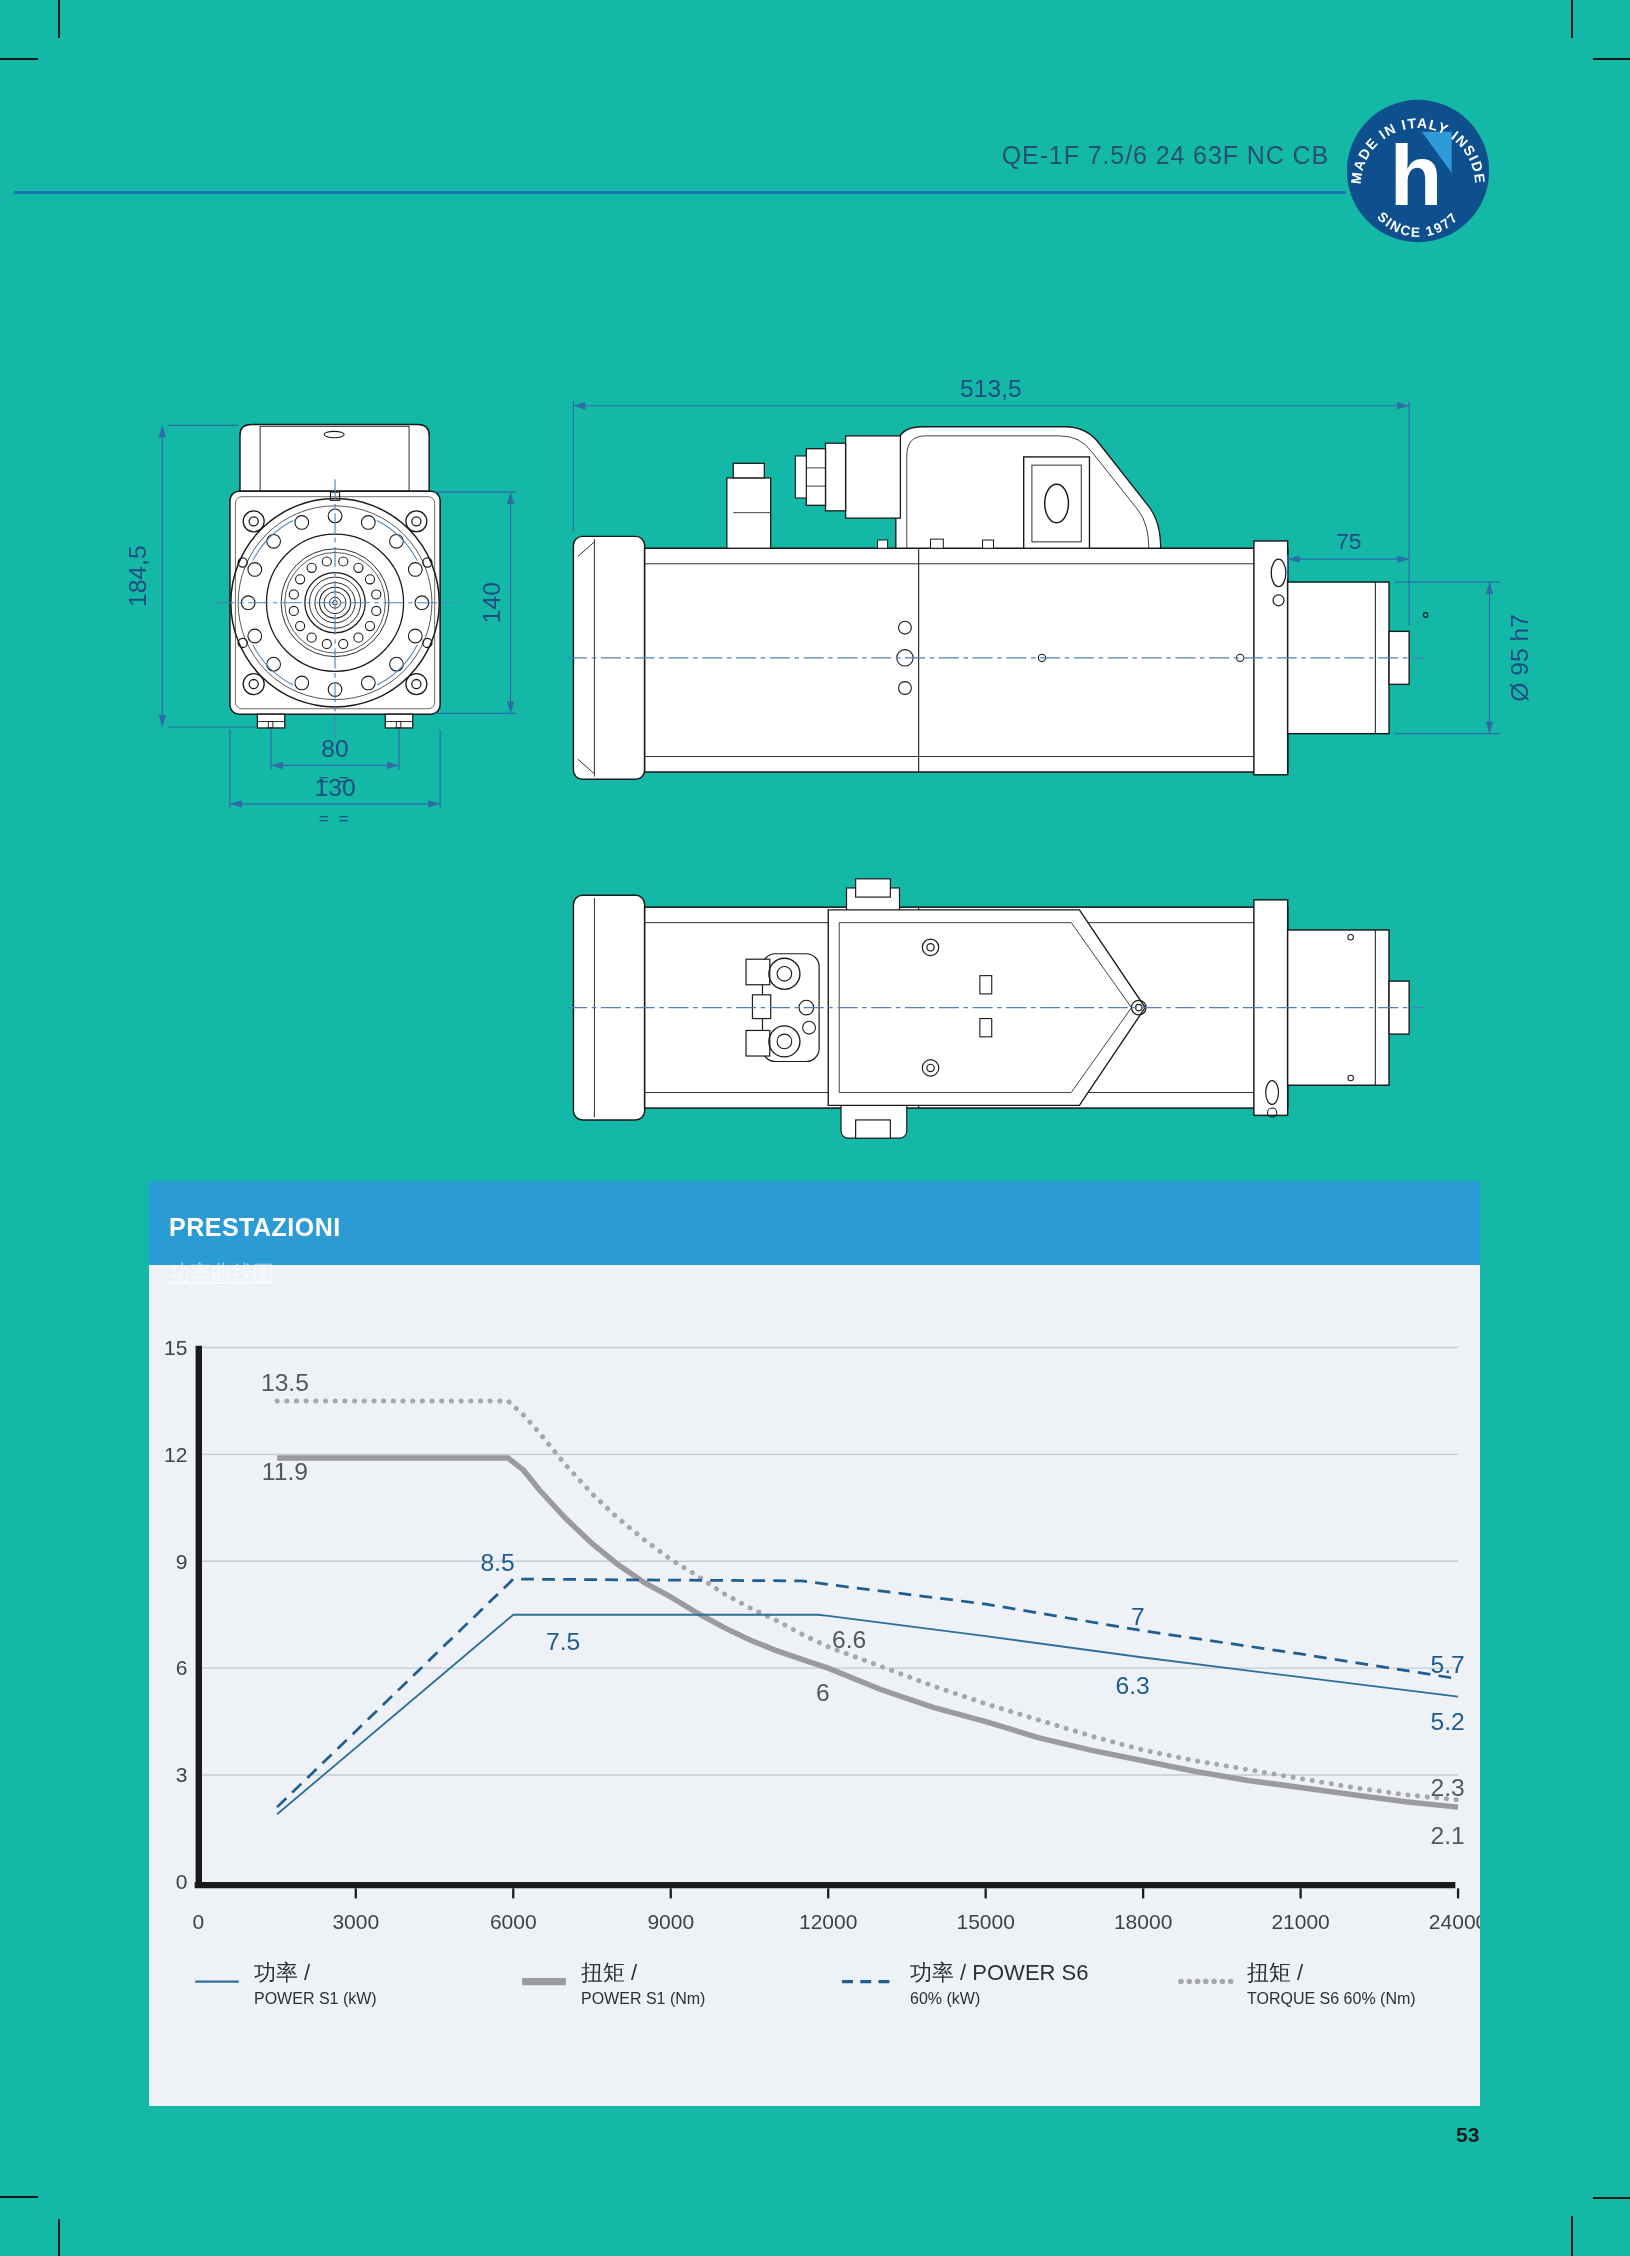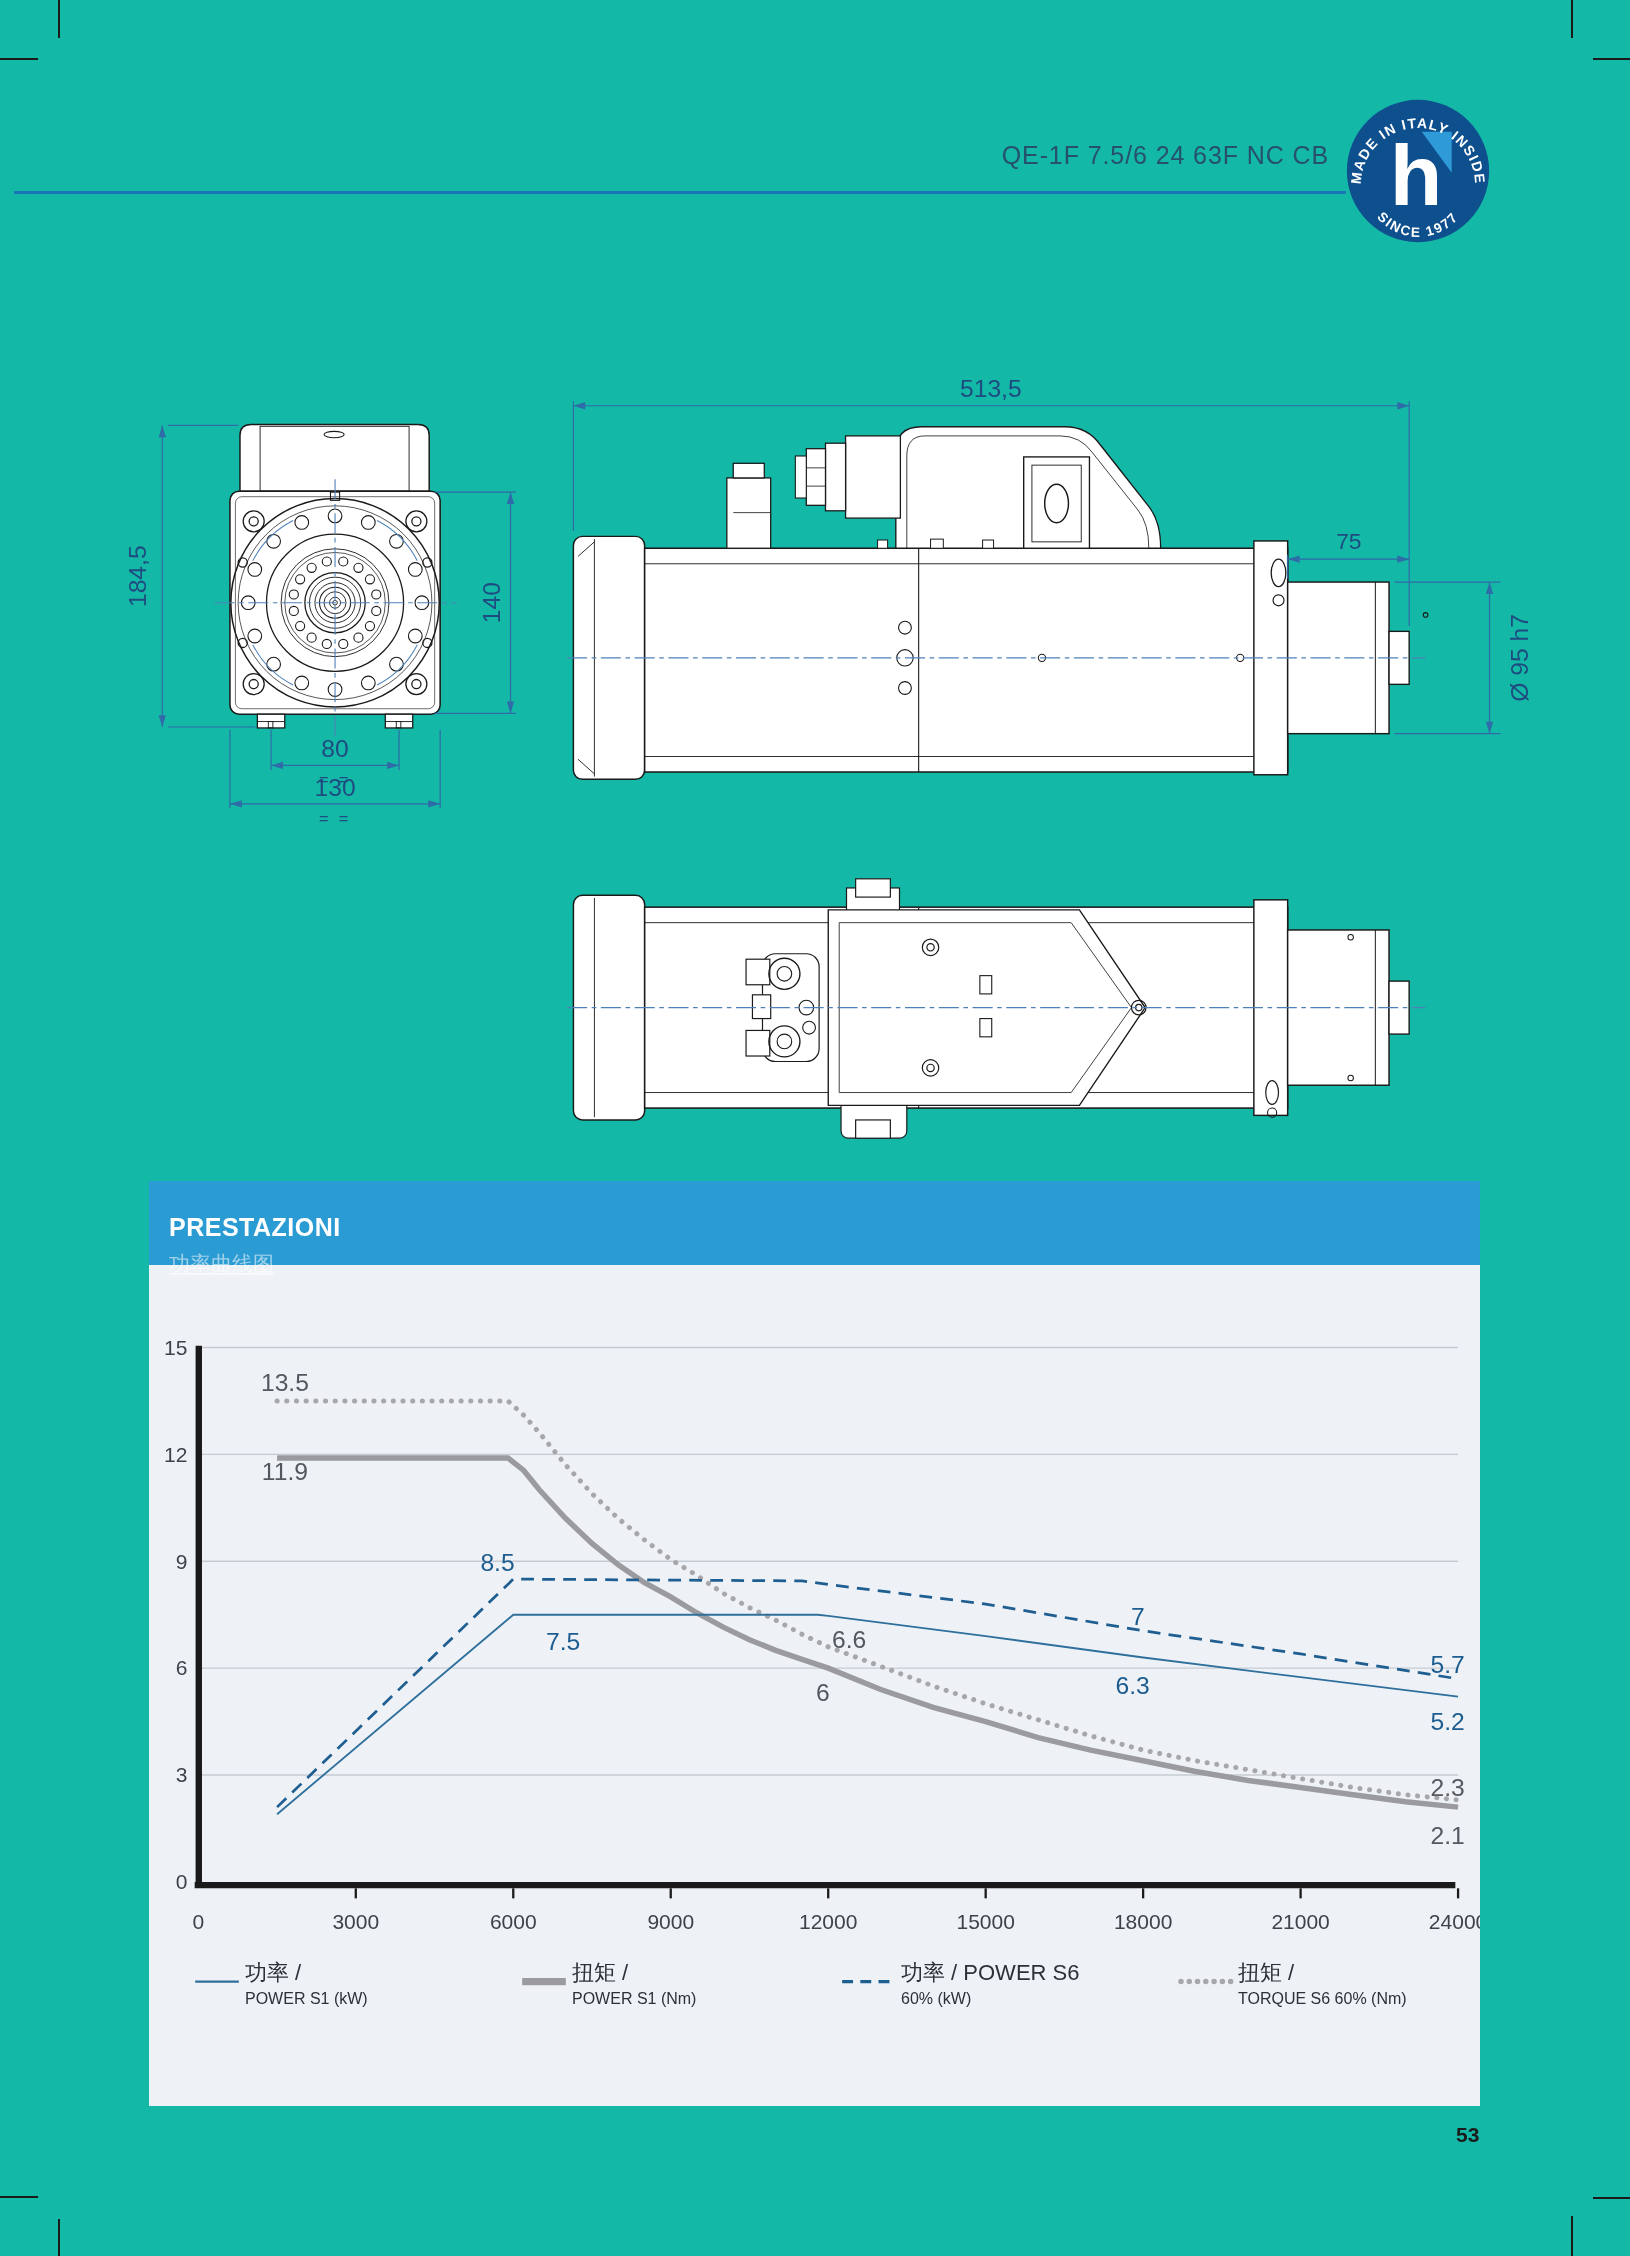--- a/index.html
+++ b/index.html
@@ -25,25 +25,25 @@
   .dimarrow { fill:#2f6ba8; stroke:none; }
   .dimtext { fill:#1e4b80; font-size:27px; font-family:"Liberation Sans", sans-serif; }
   .dimtext-sm { fill:#1e4b80; font-size:25px; font-family:"Liberation Sans", sans-serif; }
   .eqtext { fill:#1e4b80; font-size:18px; letter-spacing:3px; font-family:"Liberation Sans", sans-serif; }
   .bluearc { stroke:#4d82b8; stroke-width:1.1; fill:none; }
 
   
   .perf-panel { position:absolute; left:149px; top:1181px; width:1331px; height:925px; background:#eef2f7; }
   .perf-header { position:absolute; left:0; top:0; width:100%; height:84px; background:#2b9bd3; padding:32px 0 0 20px; }
   .perf-title { color:#ffffff; font-size:25px; font-weight:700; letter-spacing:0.5px; }
-  .perf-subtitle { color:rgba(255,255,255,0.55); font-size:21px; margin-top:8px;text-decoration:underline; }
+  .perf-subtitle { color:rgba(255,255,255,0.55); font-size:21px; margin-top:17px;text-decoration:underline; }
   #chart-svg { position:absolute; left:0; top:0; width:1331px; height:925px; }
 
   .legend-row { position:absolute; left:0; top:778px; width:100%; height:101px; }
-  .legend-item { position:absolute; display:flex; align-items:flex-start; gap:4px; }
+  .legend-item { position:absolute; display:flex; align-items:flex-start; gap:13px; }
   .legend-swatch { margin-top:18.3px; flex:0 0 auto; }
   .legend-text { color:#2b3138; }
   .legend-line1 { font-size:22px; line-height:27.4px; }
   .legend-line2 { font-size:16px; line-height:25.6px; }
 </style>
 </head>
 <body>
 
 <div id="page">
 

